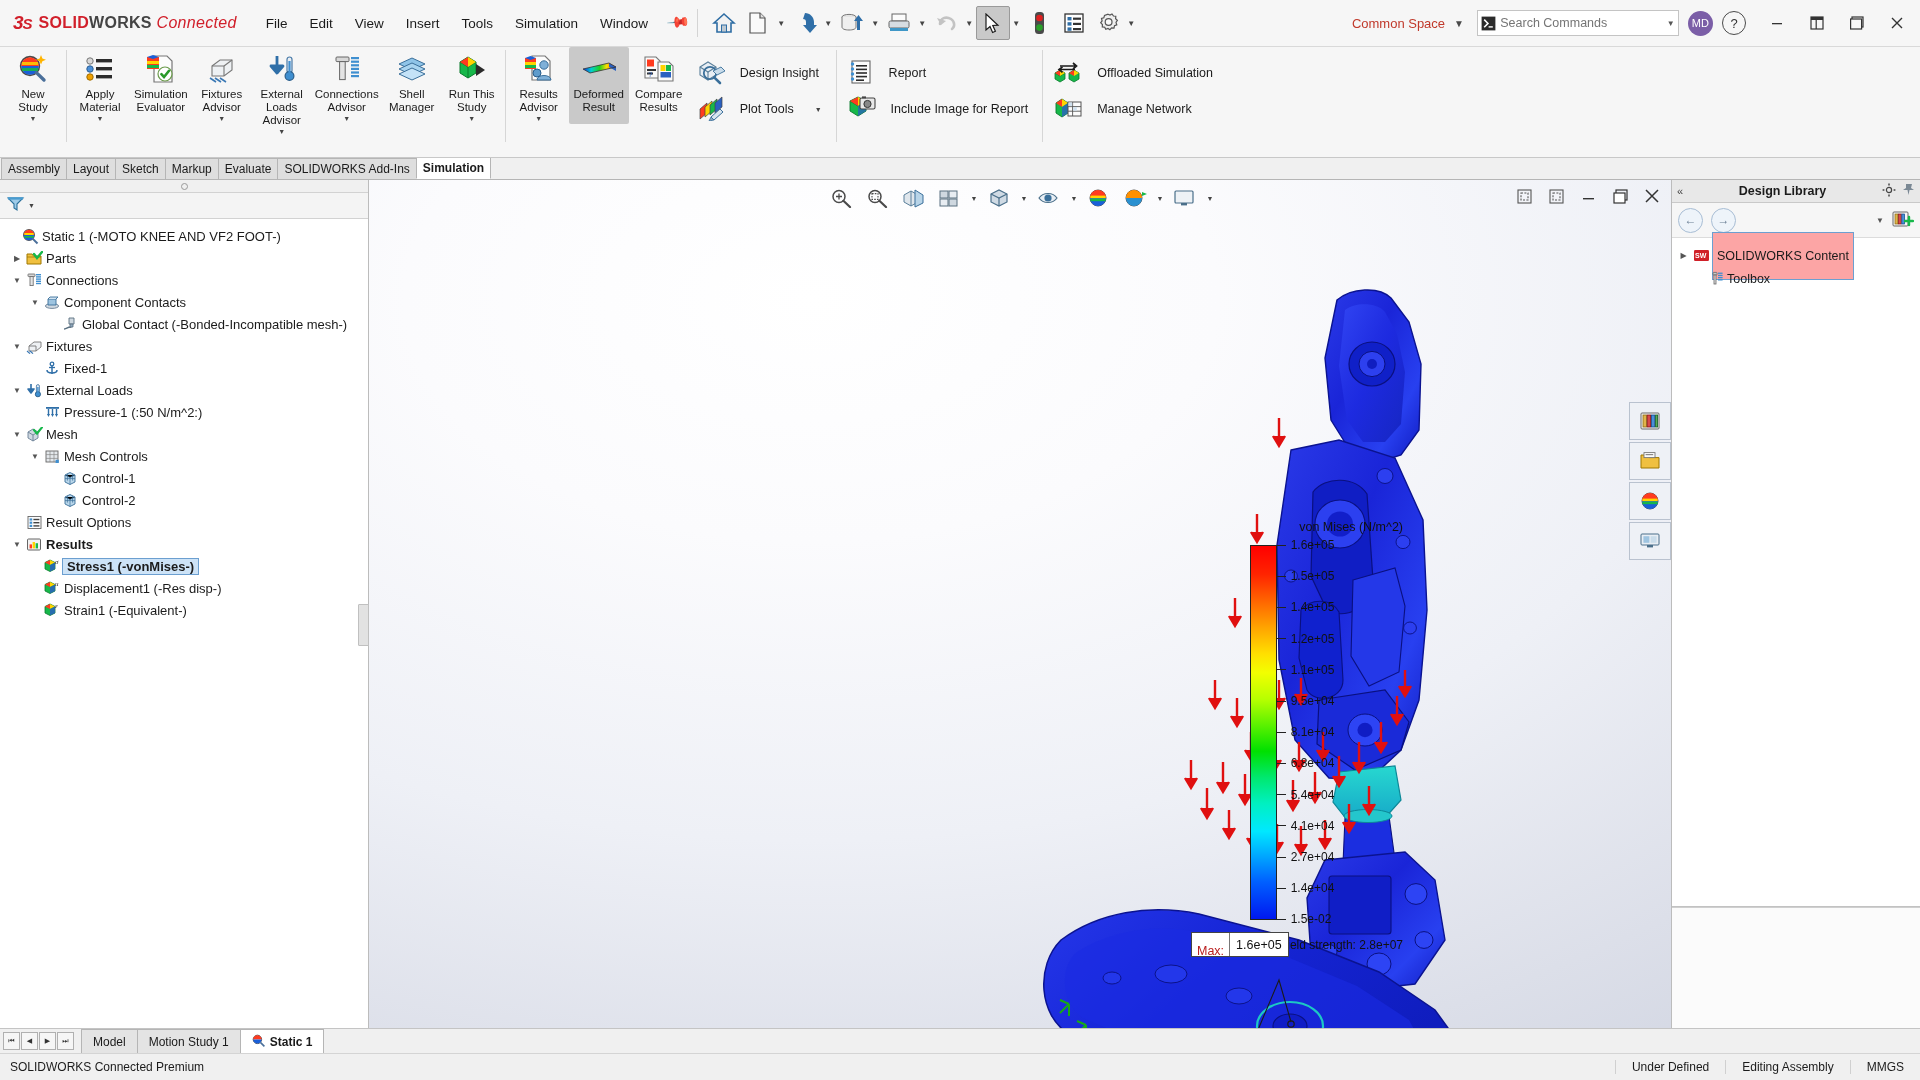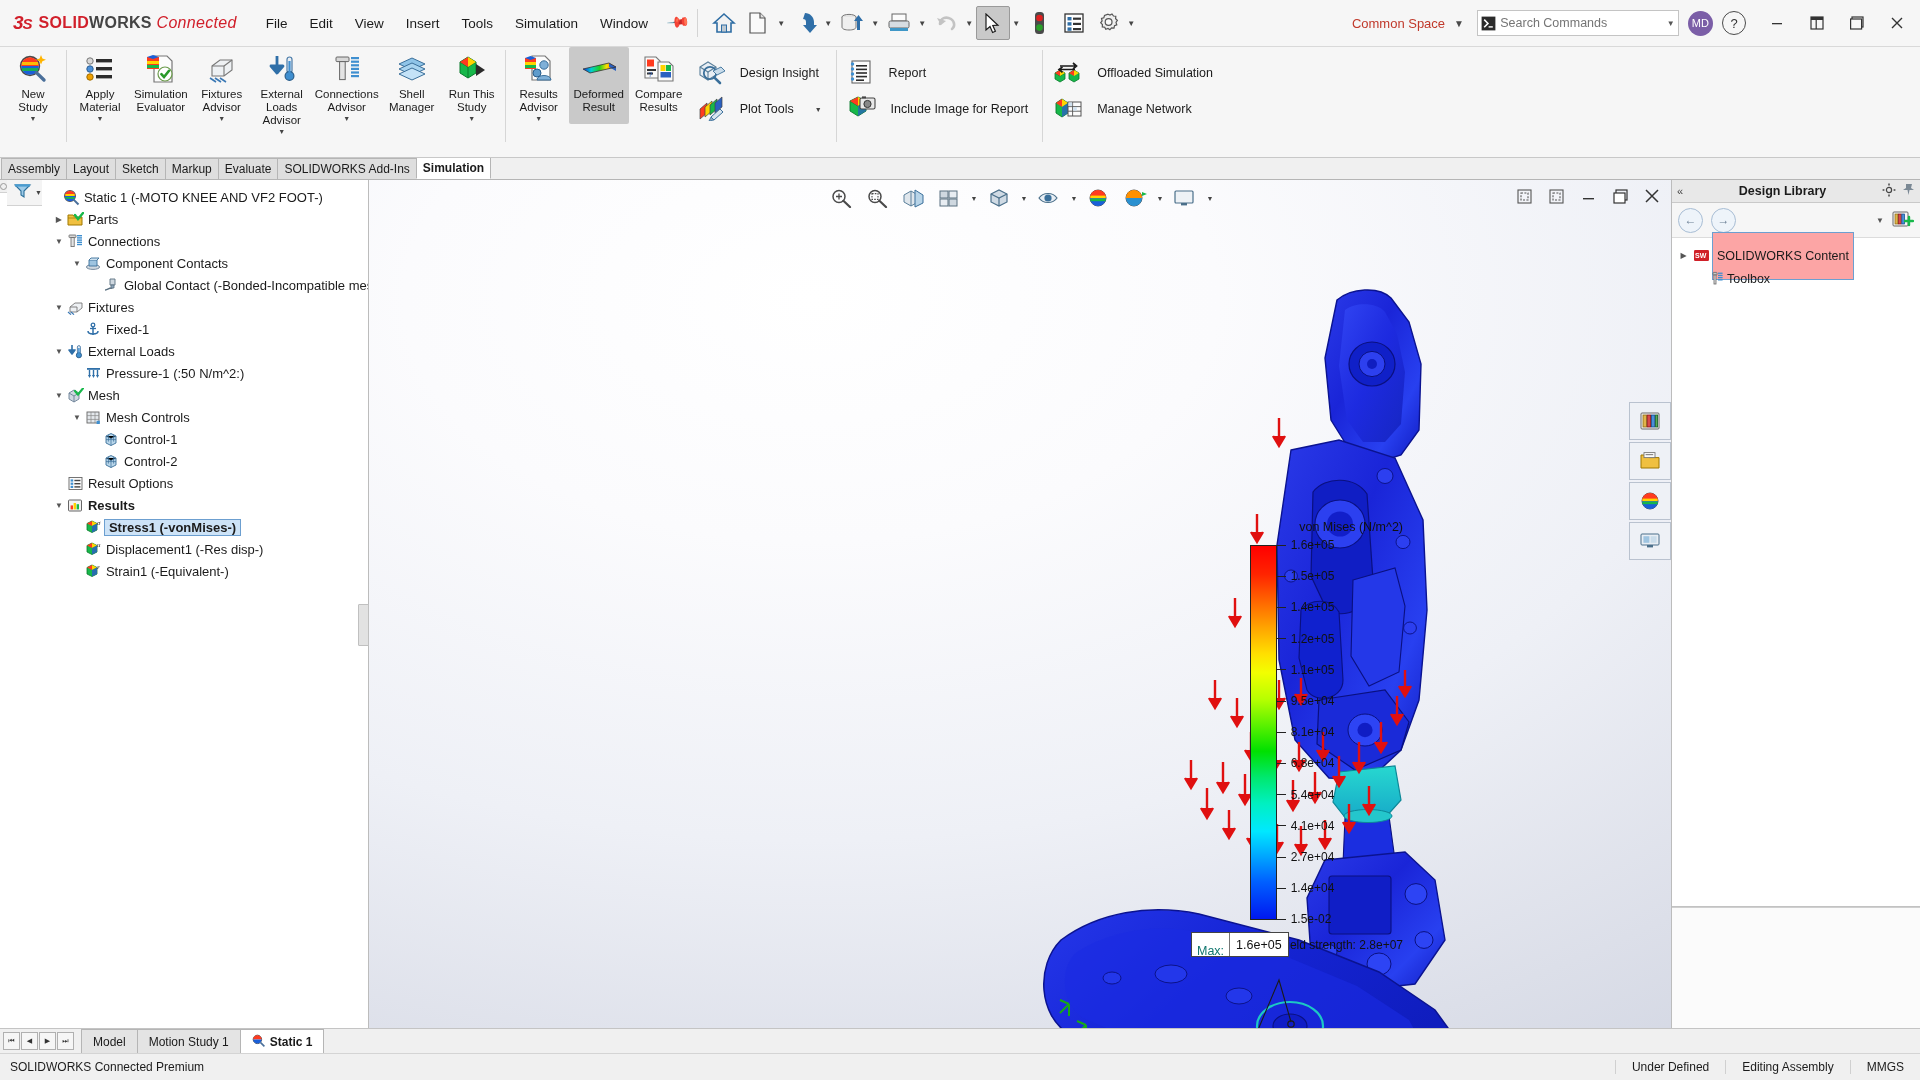--- a/index.html
+++ b/index.html
@@ -72,21 +72,21 @@
   .ftab{height:20px;padding:0 6px;font-size:12px;display:flex;align-items:center;
         background:#dedede;border:1px solid #b5b5b5;border-bottom:none;margin-right:-1px;
         color:#1b1b1b;cursor:default;}
   .ftab.active{background:#fff;font-weight:bold;height:21px;border-bottom:1px solid #fff;}
 
   
   .main{flex:1 1 auto;display:flex;min-height:0;position:relative;background:#fff;}
 
   
   .treepanel{width:368px;flex:0 0 368px;background:#fff;border-right:1px solid #bcbcbc;
-             display:flex;flex-direction:row;position:relative;}
+             display:flex;flex-direction:column;position:relative;}
   .treegrip{height:12px;background:#f0f0f0;border-bottom:1px solid #d2d2d2;
             display:flex;align-items:center;justify-content:center;}
   .treegrip .dot{width:5px;height:5px;border-radius:50%;border:1px solid #9a9a9a;}
   .filterbar{height:25px;background:#f4f4f4;border-bottom:1px solid #d2d2d2;
              display:flex;align-items:center;padding-left:7px;gap:3px;}
   .tree{flex:1 1 auto;overflow:hidden;padding-top:6px;font-size:13px;}
   .trow{display:flex;align-items:center;height:22px;padding-left:4px;cursor:default;white-space:nowrap;}
   .trow.sel .tlabel{background:#cde3f7;border:1px solid #6c9fd0;padding:0 4px;font-weight:bold;}
   .tw{width:14px;flex:0 0 14px;display:flex;align-items:center;justify-content:center;
       font-size:8px;color:#555;}
@@ -119,21 +119,21 @@
      border:1px solid #222;box-sizing:border-box;}
   .legend .lticks{position:relative;width:112px;height:375px;}
   .legend .ltick{position:absolute;left:0;display:flex;align-items:center;gap:5px;
                  transform:translateY(-50%);font-size:12px;color:#111;white-space:nowrap;}
   .legend .ltick .dash{width:9px;height:1px;background:#222;}
   .legend .yld{display:flex;align-items:center;gap:6px;margin-top:18px;font-size:12px;color:#111;white-space:nowrap;}
 
   
   .callout{position:absolute;left:822px;top:752px;z-index:6;display:flex;align-items:stretch;
            border:1px solid #444;background:#fff;height:23px;font-size:12.5px;}
-  .callout .lab{padding:0 5px;display:flex;align-items:center;color:#0f766e;margin-top:12px;}
+  .callout .lab{padding:0 5px;display:flex;align-items:center;color:#b91c1c;margin-top:12px;}
   .callout .val{padding:0 6px;display:flex;align-items:center;border-left:1px solid #777;color:#111;}
 
   
   .rightpane{width:248px;flex:0 0 248px;background:#f6f6f6;border-left:1px solid #bcbcbc;
              display:flex;flex-direction:column;position:relative;}
   .rp-header{height:22px;background:#e8e8e8;border-bottom:1px solid #c9c9c9;
              display:flex;align-items:center;padding:0 5px;gap:6px;}
   .rp-header .ttl{flex:1;text-align:center;font-size:12.5px;font-weight:bold;color:#1b1b1b;}
   .rp-nav{height:34px;display:flex;align-items:center;padding:0 6px;gap:8px;
           background:#f6f6f6;border-bottom:1px solid #dcdcdc;}

